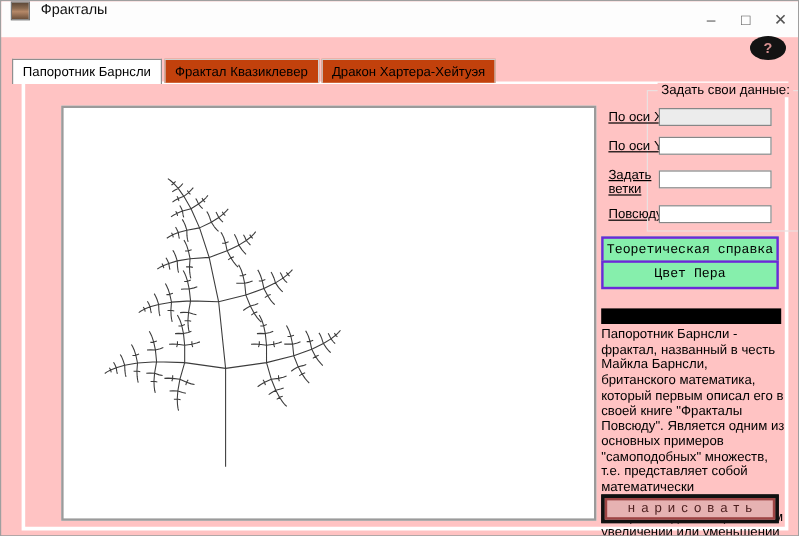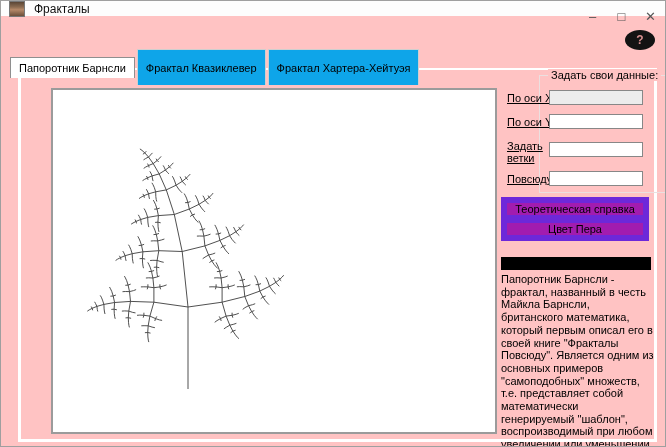--- a/index.html
+++ b/index.html
@@ -3,39 +3,39 @@
 <meta charset="utf-8">
 <style>
   * { margin:0; padding:0; box-sizing:border-box; }
   html,body { width:666px; height:447px; }
   body { font-family:"Liberation Sans", sans-serif; font-size:11px; color:#000; }
 
   .window { position:relative; width:666px; height:447px; background:#ffc3c3;
             border:1px solid #9f9f9f; overflow:hidden; }
 
   
-  .titlebar { position:absolute; left:0; top:0; width:100%; height:15px;
-              background:#fdfdfd; display:flex; align-items:center; }
+  .titlebar { position:absolute; left:0; top:0; width:100%; height:30px;
+              background:#fdfdfd; display:flex; }
   .app-icon { width:16px; height:16px; margin:0 9px 0 8px;
               background:linear-gradient(180deg,#5a4636 0%,#8a6a50 35%,#b58868 55%,#6b4f3a 100%);
               border:1px solid #777; }
   .title-text { font-size:12px; color:#111; }
   .win-controls { position:absolute; right:0; top:0; height:30px; display:flex; }
   .win-btn { width:29px; height:30px; display:flex; align-items:center; justify-content:center;
              color:#555; font-size:13px; cursor:default; }
 
   
   .help-btn { position:absolute; left:624px; top:29px; width:30px; height:20px;
               background:#131313; border-radius:50%; color:#d89090; font-weight:bold;
               font-size:12px; display:flex; align-items:center; justify-content:center; }
 
   
-  .tabstrip { position:absolute; left:9px; top:48px; display:flex; align-items:center; z-index:5; }
-  .tab { height:36px; padding:0 8px; display:flex; align-items:center;
-         background:#0ea5e9; border:1px solid #cfcfcf; border-bottom:none; margin-right:2px;
+  .tabstrip { position:absolute; left:9px; top:48px; display:flex; align-items:flex-start; z-index:5; }
+  .tab { height:20px; padding:0 8px; display:flex; align-items:center;
+         background:#c2410c; border:1px solid #cfcfcf; border-bottom:none; margin-right:2px;
          white-space:nowrap; }
   .tab.active { background:#ffffff; border-color:#8f8f8f; height:21px; }
 
   
   .page-edge { position:absolute; left:17px; top:67px; width:639px; height:374px;
                border:3px solid #ffffff; border-top-width:2px; pointer-events:none; }
 
   
   .canvas { position:absolute; left:50px; top:87px; width:446px; height:346px;
             background:#ffffff; border:2px solid #9b9b9b; }
@@ -44,22 +44,22 @@
   
   .groupbox { position:absolute; left:502px; top:74px; width:146px; height:118px;
               border:1px solid #ebe0e0;margin-left:36px; }
   .groupbox legend, .group-caption { position:absolute; left:8px; top:-7px; background:#ffc3c3;
               padding:0 3px; white-space:nowrap; }
   .fld-label { position:absolute; text-decoration:underline; line-height:12px; }
   .fld-input { position:absolute; width:94px; height:15px; border:1px solid #878787;
                background:#fff; font-family:"Liberation Sans",sans-serif; font-size:11px; padding:0 2px; }
   .fld-input.disabled { background:#ececec; }
 
-  .pink-btn { position:absolute; left:500px; width:148px; height:24px; background:#a21caf;
-              border:6px solid #6d28d9; font-family:Liberation Sans, sans-serif; font-size:11px;
+  .pink-btn { position:absolute; left:500px; width:148px; height:24px; background:#86efac;
+              border:2px solid #6d28d9; font-family:Liberation Mono, monospace; font-size:11px;
               color:#000; display:flex; align-items:center; justify-content:center; cursor:default; }
 
   .pen-swatch { position:absolute; left:500px; top:256px; width:150px; height:13px; background:#000; }
 
   .description { position:absolute; left:500px; top:272px; width:153px;
                  font-size:11px; line-height:12.7px; color:#000; }
 
   .draw-btn { position:absolute; left:500px; top:411px; width:148px; height:24px;
               background:#111; border:2px solid #111; padding:1px; cursor:default; }
   .draw-btn-inner { width:100%; height:100%; border:2px solid #9e4444; background:#e6b2b2;
@@ -79,21 +79,21 @@
       <div class="win-btn">□</div>
       <div class="win-btn">✕</div>
     </div>
   </div>
 
   <div class="help-btn">?</div>
 
   <div class="tabstrip">
     <div class="tab active">Папоротник Барнсли</div>
     <div class="tab">Фрактал Квазиклевер</div>
-    <div class="tab">Фрактал Хартера-Хейтуэя</div>
+    <div class="tab">Дракон Хартера-Хейтуэя</div>
   </div>
 
   <div class="page-edge"></div>
 
   <div class="canvas">
     <svg id="fern-svg" width="442" height="342" viewBox="0 0 442 342">
         <path d="M135.0 299.0L135.0 217.0M135.0 217.0L129.2 161.5M129.2 161.5L121.3 124.5M121.3 124.5L113.3 99.9M113.3 99.9L106.2 83.9M106.2 83.9L100.2 73.6M100.2 73.6L95.5 67.0M95.5 67.0L91.8 62.9M91.8 62.9L89.0 60.4M89.0 60.4L86.9 58.9M91.8 62.9L93.3 61.2M91.8 62.9L89.9 64.2M95.5 67.0L97.9 64.7M97.9 64.7L99.4 62.9M95.5 67.0L92.5 68.6M92.5 68.6L90.5 69.9M100.2 73.6L104.2 70.5M104.2 70.5L106.6 68.1M106.6 68.1L108.1 66.4M104.2 70.5L105.7 72.0M104.2 70.5L103.1 68.7M100.2 73.6L95.6 75.5M95.6 75.5L92.6 77.1M92.6 77.1L90.7 78.4M95.6 75.5L94.5 73.6M95.6 75.5L96.1 77.5M106.2 83.9L112.4 80.0M112.4 80.0L116.4 76.9M116.4 76.9L118.8 74.6M118.8 74.6L120.3 72.8M116.4 76.9L117.9 78.4M116.4 76.9L115.3 75.1M112.4 80.0L114.4 82.4M114.4 82.4L115.9 83.8M112.4 80.0L111.2 77.2M111.2 77.2L110.1 75.4M106.2 83.9L99.1 85.9M99.1 85.9L94.5 87.8M94.5 87.8L91.5 89.4M91.5 89.4L89.5 90.7M94.5 87.8L93.4 86.0M94.5 87.8L95.0 89.9M99.1 85.9L97.9 83.1M97.9 83.1L96.8 81.3M99.1 85.9L99.5 89.0M99.5 89.0L100.1 91.1M113.3 99.9L123.1 95.2M123.1 95.2L129.3 91.3M129.3 91.3L133.2 88.2M133.2 88.2L135.7 85.8M135.7 85.8L137.2 84.1M133.2 88.2L134.8 89.7M133.2 88.2L132.2 86.4M129.3 91.3L131.3 93.7M131.3 93.7L132.8 95.1M129.3 91.3L128.0 88.5M128.0 88.5L127.0 86.6M123.1 95.2L125.6 99.0M125.6 99.0L127.6 101.3M127.6 101.3L129.1 102.8M123.1 95.2L121.6 90.9M121.6 90.9L120.4 88.0M120.4 88.0L119.3 86.2M113.3 99.9L102.7 101.8M102.7 101.8L95.6 103.8M95.6 103.8L90.9 105.7M90.9 105.7L87.9 107.3M87.9 107.3L86.0 108.6M90.9 105.7L89.9 103.9M90.9 105.7L91.4 107.8M95.6 103.8L94.3 101.0M94.3 101.0L93.3 99.2M95.6 103.8L96.0 106.9M96.0 106.9L96.5 108.9M102.7 101.8L101.3 97.5M101.3 97.5L100.0 94.7M100.0 94.7L98.9 92.8M102.7 101.8L102.8 106.4M102.8 106.4L103.2 109.4M103.2 109.4L103.8 111.5M121.3 124.5L136.3 119.0M136.3 119.0L146.0 114.3M146.0 114.3L152.2 110.4M152.2 110.4L156.2 107.3M156.2 107.3L158.6 104.9M158.6 104.9L160.1 103.1M156.2 107.3L157.7 108.7M156.2 107.3L155.1 105.5M152.2 110.4L154.2 112.7M154.2 112.7L155.7 114.2M152.2 110.4L151.0 107.5M151.0 107.5L149.9 105.7M146.0 114.3L148.5 118.0M148.5 118.0L150.5 120.4M150.5 120.4L152.0 121.9M146.0 114.3L144.6 109.9M144.6 109.9L143.3 107.1M143.3 107.1L142.3 105.3M136.3 119.0L139.4 124.9M139.4 124.9L141.9 128.7M141.9 128.7L143.9 131.1M143.9 131.1L145.4 132.5M139.4 124.9L137.1 126.6M139.4 124.9L142.0 124.0M136.3 119.0L134.9 112.5M134.9 112.5L133.5 108.1M133.5 108.1L132.2 105.3M132.2 105.3L131.1 103.5M134.9 112.5L137.5 111.5M134.9 112.5L132.1 112.7M121.3 124.5L105.4 125.6M105.4 125.6L94.7 127.4M94.7 127.4L87.7 129.5M87.7 129.5L83.0 131.4M83.0 131.4L80.0 133.0M80.0 133.0L78.1 134.2M83.0 131.4L82.0 129.5M83.0 131.4L83.5 133.4M87.7 129.5L86.4 126.7M86.4 126.7L85.3 124.8M87.7 129.5L88.1 132.5M88.1 132.5L88.6 134.6M94.7 127.4L93.3 123.1M93.3 123.1L92.1 120.3M92.1 120.3L91.0 118.5M94.7 127.4L94.9 132.0M94.9 132.0L95.3 135.1M95.3 135.1L95.8 137.1M105.4 125.6L104.0 119.0M104.0 119.0L102.6 114.7M102.6 114.7L101.3 111.9M101.3 111.9L100.3 110.1M104.0 119.0L106.7 118.1M104.0 119.0L101.2 119.2M105.4 125.6L104.9 132.2M104.9 132.2L105.1 136.8M105.1 136.8L105.5 139.8M105.5 139.8L106.0 141.9M104.9 132.2L102.1 132.4M104.9 132.2L107.7 132.8M129.2 161.5L151.9 155.9M151.9 155.9L166.9 150.4M166.9 150.4L176.6 145.7M176.6 145.7L182.8 141.8M182.8 141.8L186.8 138.7M186.8 138.7L189.2 136.3M189.2 136.3L190.7 134.6M186.8 138.7L188.3 140.2M186.8 138.7L185.7 136.9M182.8 141.8L184.8 144.2M184.8 144.2L186.3 145.6M182.8 141.8L181.6 139.0M181.6 139.0L180.5 137.1M176.6 145.7L179.1 149.5M179.1 149.5L181.1 151.8M181.1 151.8L182.6 153.3M176.6 145.7L175.2 141.4M175.2 141.4L173.9 138.5M173.9 138.5L172.9 136.7M166.9 150.4L170.0 156.3M170.0 156.3L172.5 160.1M172.5 160.1L174.5 162.5M174.5 162.5L176.0 163.9M170.0 156.3L167.7 158.0M170.0 156.3L172.6 155.4M166.9 150.4L165.5 143.9M165.5 143.9L164.1 139.6M164.1 139.6L162.8 136.7M162.8 136.7L161.8 134.9M165.5 143.9L168.1 142.9M165.5 143.9L162.7 144.1M151.9 155.9L155.6 165.0M155.6 165.0L158.7 170.9M158.7 170.9L161.3 174.7M161.3 174.7L163.3 177.0M163.3 177.0L164.8 178.5M158.7 170.9L156.4 172.6M158.7 170.9L161.4 169.9M155.6 165.0L152.0 167.1M152.0 167.1L149.7 168.7M155.6 165.0L159.6 164.0M159.6 164.0L162.2 163.0M151.9 155.9L150.9 146.1M150.9 146.1L149.5 139.6M149.5 139.6L148.1 135.2M148.1 135.2L146.8 132.4M146.8 132.4L145.8 130.6M149.5 139.6L152.1 138.6M149.5 139.6L146.7 139.8M150.9 146.1L154.9 145.1M154.9 145.1L157.5 144.1M150.9 146.1L146.7 146.0M146.7 146.0L143.9 146.1M129.2 161.5L105.8 160.7M105.8 160.7L89.9 161.8M89.9 161.8L79.2 163.7M79.2 163.7L72.1 165.7M72.1 165.7L67.5 167.6M67.5 167.6L64.5 169.2M64.5 169.2L62.6 170.5M67.5 167.6L66.4 165.8M67.5 167.6L68.0 169.7M72.1 165.7L70.9 162.9M70.9 162.9L69.8 161.1M72.1 165.7L72.6 168.8M72.6 168.8L73.1 170.9M79.2 163.7L77.8 159.4M77.8 159.4L76.6 156.6M76.6 156.6L75.5 154.7M79.2 163.7L79.4 168.3M79.4 168.3L79.8 171.3M79.8 171.3L80.3 173.4M89.9 161.8L88.5 155.3M88.5 155.3L87.1 151.0M87.1 151.0L85.8 148.1M85.8 148.1L84.8 146.3M88.5 155.3L91.1 154.3M88.5 155.3L85.7 155.5M89.9 161.8L89.4 168.5M89.4 168.5L89.6 173.1M89.6 173.1L90.0 176.1M90.0 176.1L90.5 178.2M89.4 168.5L86.6 168.7M89.4 168.5L92.2 169.1M105.8 160.7L104.7 150.9M104.7 150.9L103.3 144.4M103.3 144.4L101.9 140.1M101.9 140.1L100.7 137.3M100.7 137.3L99.6 135.4M103.3 144.4L106.0 143.4M103.3 144.4L100.5 144.6M104.7 150.9L108.7 149.9M108.7 149.9L111.4 149.0M104.7 150.9L100.6 150.8M100.6 150.8L97.8 151.0M105.8 160.7L104.1 170.4M104.1 170.4L103.6 177.1M103.6 177.1L103.8 181.6M103.8 181.6L104.2 184.7M104.2 184.7L104.7 186.7M103.6 177.1L100.8 177.3M103.6 177.1L106.3 177.7M104.1 170.4L99.9 170.3M99.9 170.3L97.1 170.5M104.1 170.4L108.0 171.7M108.0 171.7L110.7 172.3M135.0 217.0L169.1 212.2M169.1 212.2L191.8 206.5M191.8 206.5L206.8 201.1M206.8 201.1L216.5 196.3M216.5 196.3L222.8 192.4M222.8 192.4L226.7 189.4M226.7 189.4L229.2 187.0M229.2 187.0L230.7 185.2M226.7 189.4L228.2 190.8M226.7 189.4L225.7 187.5M222.8 192.4L224.8 194.8M224.8 194.8L226.3 196.3M222.8 192.4L221.5 189.6M221.5 189.6L220.5 187.8M216.5 196.3L219.1 200.1M219.1 200.1L221.1 202.5M221.1 202.5L222.6 203.9M216.5 196.3L215.1 192.0M215.1 192.0L213.9 189.2M213.9 189.2L212.8 187.4M206.8 201.1L209.9 207.0M209.9 207.0L212.5 210.8M212.5 210.8L214.5 213.1M214.5 213.1L216.0 214.6M209.9 207.0L207.7 208.7M209.9 207.0L212.6 206.0M206.8 201.1L205.4 194.6M205.4 194.6L204.0 190.2M204.0 190.2L202.7 187.4M202.7 187.4L201.7 185.6M205.4 194.6L208.0 193.6M205.4 194.6L202.6 194.7M191.8 206.5L195.5 215.7M195.5 215.7L198.7 221.6M198.7 221.6L201.2 225.3M201.2 225.3L203.2 227.7M203.2 227.7L204.7 229.2M198.7 221.6L196.4 223.2M198.7 221.6L201.3 220.6M195.5 215.7L191.9 217.7M191.9 217.7L189.7 219.4M195.5 215.7L199.5 214.7M199.5 214.7L202.2 213.7M191.8 206.5L190.8 196.8M190.8 196.8L189.4 190.2M189.4 190.2L188.0 185.9M188.0 185.9L186.7 183.1M186.7 183.1L185.7 181.2M189.4 190.2L192.0 189.3M189.4 190.2L186.6 190.4M190.8 196.8L194.8 195.8M194.8 195.8L197.4 194.8M190.8 196.8L186.7 196.6M186.7 196.6L183.9 196.8M169.1 212.2L173.1 226.1M173.1 226.1L176.8 235.2M176.8 235.2L179.9 241.1M179.9 241.1L182.5 244.9M182.5 244.9L184.4 247.3M184.4 247.3L186.0 248.7M179.9 241.1L177.6 242.8M179.9 241.1L182.6 240.2M176.8 235.2L173.2 237.3M173.2 237.3L170.9 238.9M176.8 235.2L180.8 234.2M180.8 234.2L183.4 233.3M173.1 226.1L167.5 228.6M167.5 228.6L164.0 230.6M164.0 230.6L161.7 232.3M167.5 228.6L166.2 226.4M167.5 228.6L168.2 231.0M173.1 226.1L179.1 225.3M179.1 225.3L183.1 224.3M183.1 224.3L185.8 223.3M179.1 225.3L179.8 227.7M179.1 225.3L179.1 222.7M169.1 212.2L169.1 197.7M169.1 197.7L168.1 188.0M168.1 188.0L166.7 181.4M166.7 181.4L165.3 177.1M165.3 177.1L164.0 174.3M164.0 174.3L163.0 172.4M166.7 181.4L169.3 180.5M166.7 181.4L163.9 181.6M168.1 188.0L172.1 187.0M172.1 187.0L174.7 186.0M168.1 188.0L163.9 187.8M163.9 187.8L161.1 188.0M169.1 197.7L175.1 196.9M175.1 196.9L179.1 195.9M179.1 195.9L181.8 194.9M175.1 196.9L175.8 199.3M175.1 196.9L175.1 194.3M169.1 197.7L163.1 196.9M163.1 196.9L159.0 196.8M159.0 196.8L156.2 196.9M163.1 196.9L163.1 194.3M163.1 196.9L162.4 199.3M135.0 217.0L100.9 212.2M100.9 212.2L77.5 211.4M77.5 211.4L61.6 212.5M61.6 212.5L50.9 214.4M50.9 214.4L43.9 216.4M43.9 216.4L39.2 218.3M39.2 218.3L36.2 219.9M36.2 219.9L34.3 221.2M39.2 218.3L38.2 216.5M39.2 218.3L39.7 220.3M43.9 216.4L42.6 213.6M42.6 213.6L41.6 211.8M43.9 216.4L44.3 219.5M44.3 219.5L44.8 221.5M50.9 214.4L49.5 210.1M49.5 210.1L48.3 207.2M48.3 207.2L47.2 205.4M50.9 214.4L51.1 218.9M51.1 218.9L51.5 222.0M51.5 222.0L52.0 224.0M61.6 212.5L60.2 206.0M60.2 206.0L58.8 201.6M58.8 201.6L57.5 198.8M57.5 198.8L56.5 197.0M60.2 206.0L62.9 205.0M60.2 206.0L57.4 206.2M61.6 212.5L61.1 219.2M61.1 219.2L61.3 223.7M61.3 223.7L61.7 226.8M61.7 226.8L62.2 228.8M61.1 219.2L58.3 219.4M61.1 219.2L63.9 219.8M77.5 211.4L76.5 201.6M76.5 201.6L75.1 195.1M75.1 195.1L73.7 190.7M73.7 190.7L72.4 187.9M72.4 187.9L71.4 186.1M75.1 195.1L77.7 194.1M75.1 195.1L72.3 195.3M76.5 201.6L80.5 200.6M80.5 200.6L83.1 199.6M76.5 201.6L72.3 201.5M72.3 201.5L69.5 201.7M77.5 211.4L75.8 221.1M75.8 221.1L75.3 227.7M75.3 227.7L75.5 232.3M75.5 232.3L75.9 235.4M75.9 235.4L76.4 237.4M75.3 227.7L72.5 227.9M75.3 227.7L78.1 228.3M75.8 221.1L71.7 220.9M71.7 220.9L68.9 221.1M75.8 221.1L79.7 222.4M79.7 222.4L82.5 222.9M100.9 212.2L100.9 197.7M100.9 197.7L99.9 188.0M99.9 188.0L98.5 181.4M98.5 181.4L97.1 177.1M97.1 177.1L95.8 174.3M95.8 174.3L94.8 172.4M98.5 181.4L101.1 180.5M98.5 181.4L95.7 181.6M99.9 188.0L103.9 187.0M103.9 187.0L106.5 186.0M99.9 188.0L95.7 187.8M95.7 187.8L92.9 188.0M100.9 197.7L106.9 196.9M106.9 196.9L110.9 195.9M110.9 195.9L113.6 194.9M106.9 196.9L107.6 199.3M106.9 196.9L106.9 194.3M100.9 197.7L94.9 196.9M94.9 196.9L90.8 196.8M90.8 196.8L87.9 196.9M94.9 196.9L94.9 194.3M94.9 196.9L94.2 199.3M100.9 212.2L96.9 226.1M96.9 226.1L95.2 235.8M95.2 235.8L94.7 242.5M94.7 242.5L94.9 247.0M94.9 247.0L95.3 250.1M95.3 250.1L95.8 252.1M94.7 242.5L91.9 242.7M94.7 242.5L97.5 243.1M95.2 235.8L91.1 235.7M91.1 235.7L88.3 235.8M95.2 235.8L99.1 237.1M99.1 237.1L101.9 237.7M96.9 226.1L90.9 225.3M90.9 225.3L86.8 225.1M86.8 225.1L84.0 225.3M90.9 225.3L90.9 222.7M90.9 225.3L90.2 227.7M96.9 226.1L102.5 228.6M102.5 228.6L106.4 229.9M106.4 229.9L109.1 230.4M102.5 228.6L101.8 231.0M102.5 228.6L103.8 226.4" stroke="#3c3c3c" stroke-width="0.9" fill="none"></path>
       </svg>
   </div>
 
@@ -113,14 +113,17 @@
   <div class="fld-label" style="left:506px; top:172px;">Повсюду</div>
   <input class="fld-input" style="left: 548px; top: 170px;" value="">
 
   <div class="pink-btn" style="top:196px;">Теоретическая справка</div>
   <div class="pink-btn" style="top:216px;">Цвет Пера</div>
 
   <div class="pen-swatch" id="pen-swatch" style="background: rgb(0, 0, 0);"></div>
 
   <div class="description">Папоротник Барнсли - фрактал, названный в честь Майкла Барнсли, британского математика, который первым описал его в своей книге "Фракталы Повсюду". Является одним из основных примеров "самоподобных" множеств, т.е. представляет собой математически генерируемый "шаблон", воспроизводимый при любом увеличении или уменьшении количества итераций.</div>
 
+  <div class="draw-btn">
+    <div class="draw-btn-inner">нарисовать</div>
+  </div>
 
 </div>
 
 </body></html>

